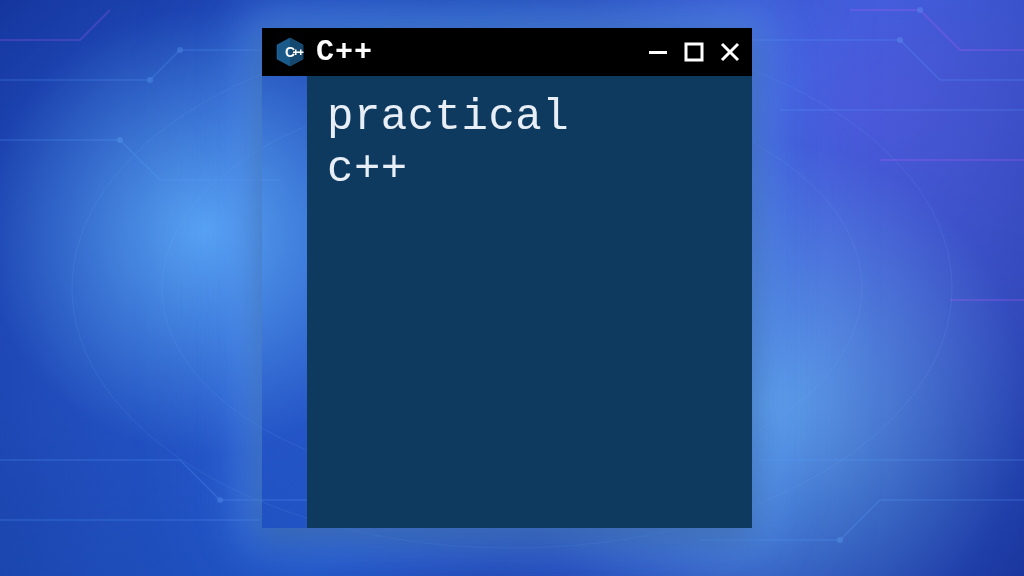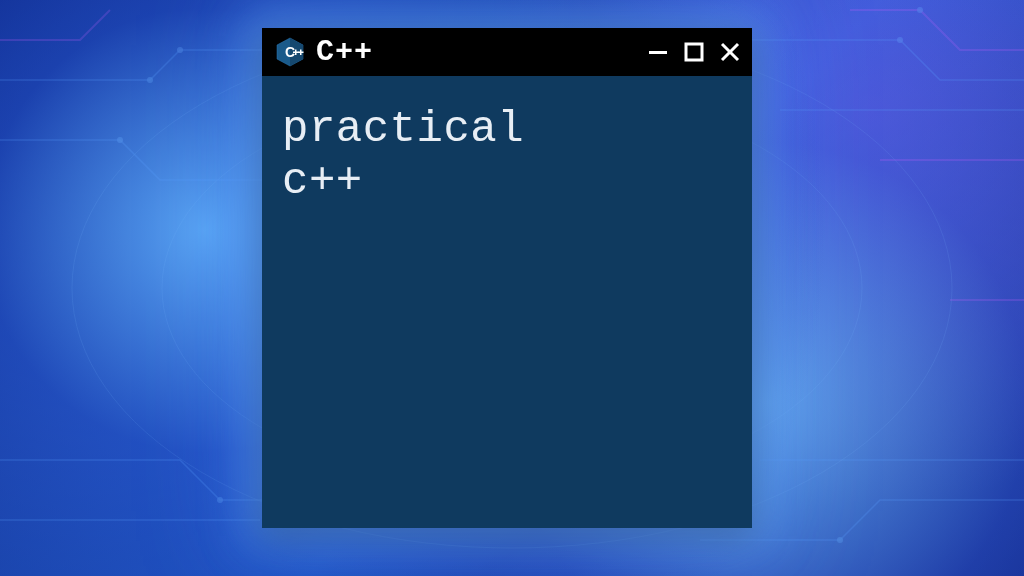--- a/index.html
+++ b/index.html
@@ -64,21 +64,22 @@
       width: 24px;
       height: 24px;
       display: flex;
       align-items: center;
       justify-content: center;
       cursor: pointer;
     }
     .content {
       flex: 1;
       background: #0f3a5f;
-      padding: 28px 20px;
+      padding: 16px 20px;
+      margin-left: 45px;
     }
     .content .line {
       color: #e8eef5;
       font-size: 44px;
       font-family: "Consolas","Menlo","Courier New",monospace;
       line-height: 1.18;
       letter-spacing: 0.5px;
     }
     .cpp-logo {
       width: 32px;

